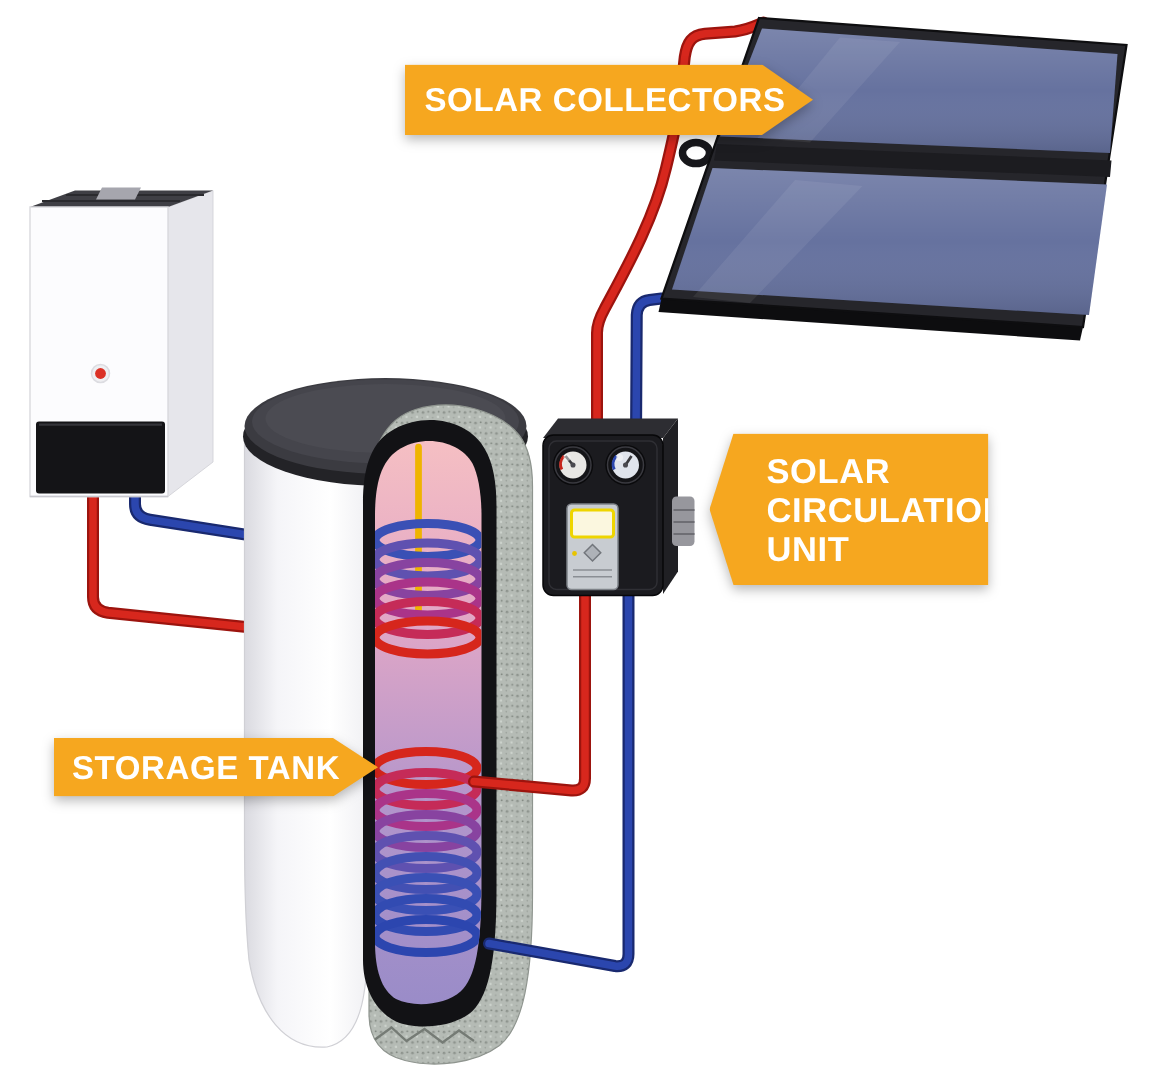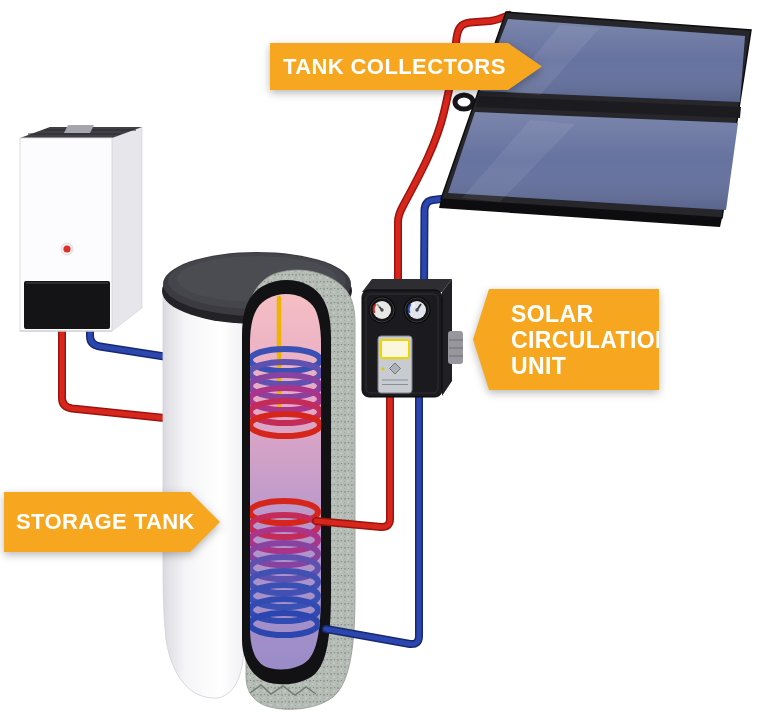--- a/index.html
+++ b/index.html
@@ -36,21 +36,21 @@
   #label-collectors .label-arrow{
     clip-path:polygon(0 0, calc(100% - 34px) 0, 100% 50%, calc(100% - 34px) 100%, 0 100%);
     font-size:22px;padding-left:13px;
   }
   #label-circulation{left:473px;top:289px;width:186px;height:101px;}
   #label-circulation .label-arrow{
     clip-path:polygon(16px 0, 100% 0, 100% 100%, 16px 100%, 0 50%);
     font-size:23px;line-height:26px;padding-left:38px;
   }
   #label-circulation .label-text{white-space:pre-line;}
-  #label-storage{left:4px;top:492px;width:216px;height:60px;}
+  #label-storage{left:36px;top:492px;width:216px;height:39px;}
   #label-storage .label-arrow{
     clip-path:polygon(0 0, calc(100% - 30px) 0, 100% 50%, calc(100% - 30px) 100%, 0 100%);
     font-size:22px;padding-left:12px;
   }
 </style>
 </head>
 <body>
 
 <div id="stage">
 
@@ -200,21 +200,21 @@
     <polygon points="478,96 741,107 740,118 476,107" fill="#1C1C20"></polygon>
     <polygon class="glass" points="475,112 738,123 726,210 448,193"></polygon>
     <polygon points="475,112 738,123 726,210 448,193" fill="url(#glassShade)"></polygon>
     <polygon points="560,25 600,28 540,95 505,92" fill="#FFFFFF" opacity="0.07"></polygon>
     <polygon points="530,120 575,124 500,202 462,198" fill="#FFFFFF" opacity="0.07"></polygon>
   </g>
 </svg>
 
 <div class="label-wrap" id="label-collectors">
   <div class="label-arrow">
-    <span class="label-text">TANK COLLECTORS</span>
+    <span class="label-text">SOLAR COLLECTORS</span>
   </div>
 </div>
 
 <div class="label-wrap" id="label-circulation">
   <div class="label-arrow">
     <span class="label-text">SOLAR
 CIRCULATION
 UNIT</span>
   </div>
 </div>

